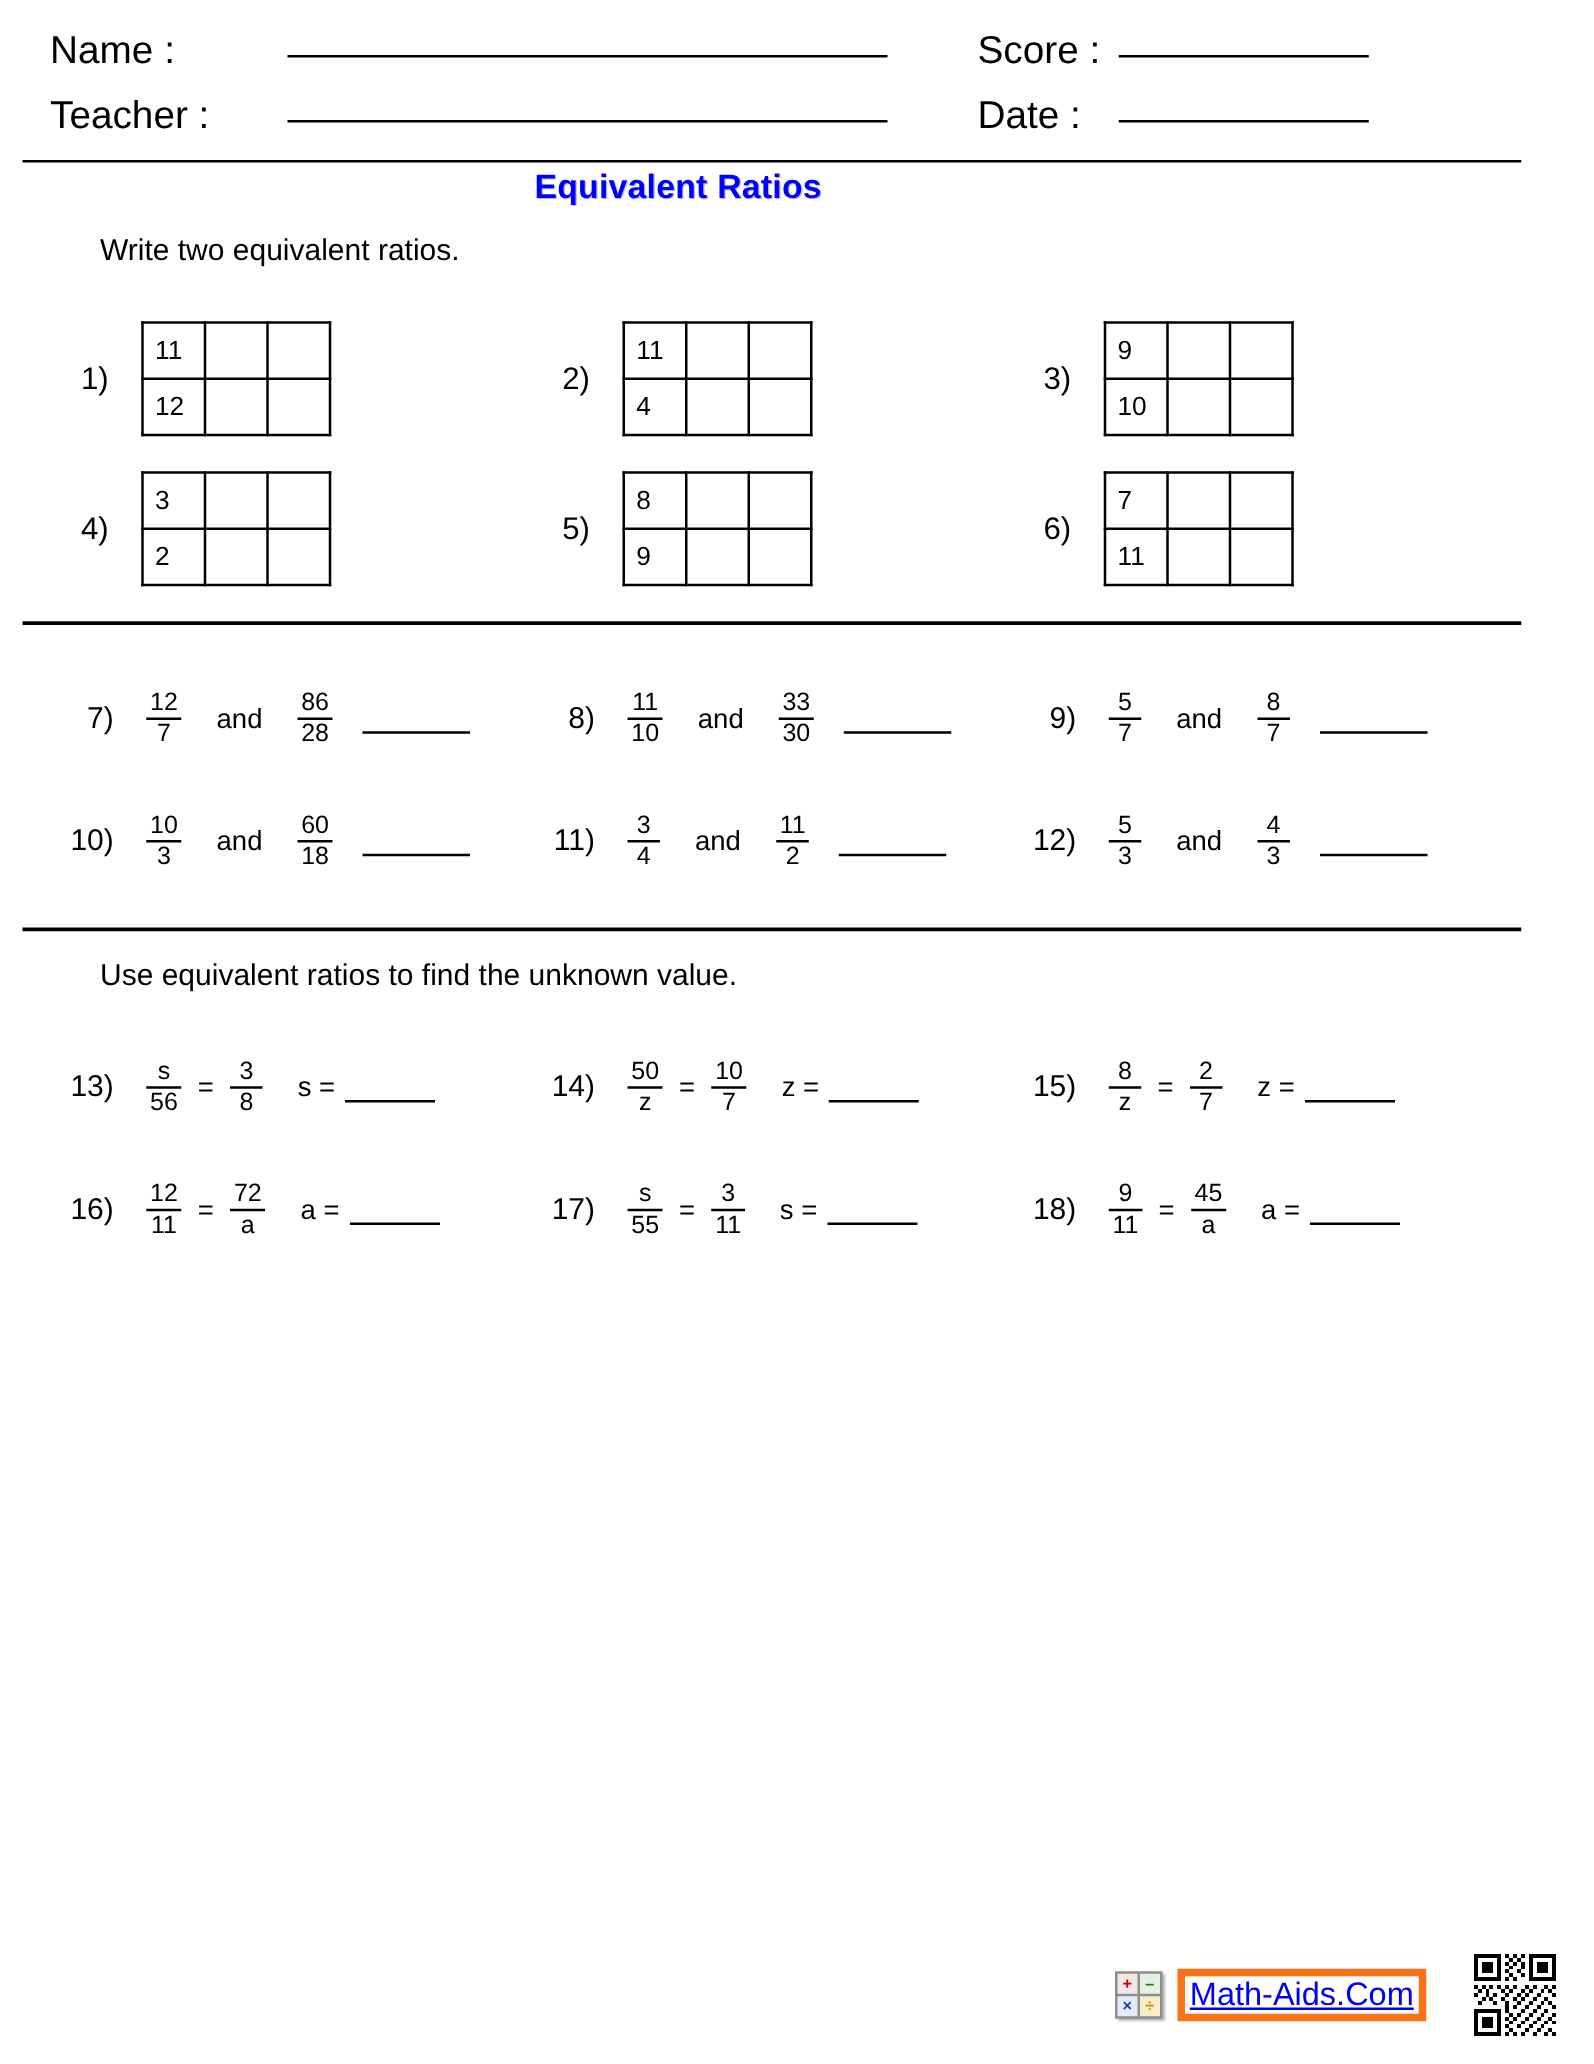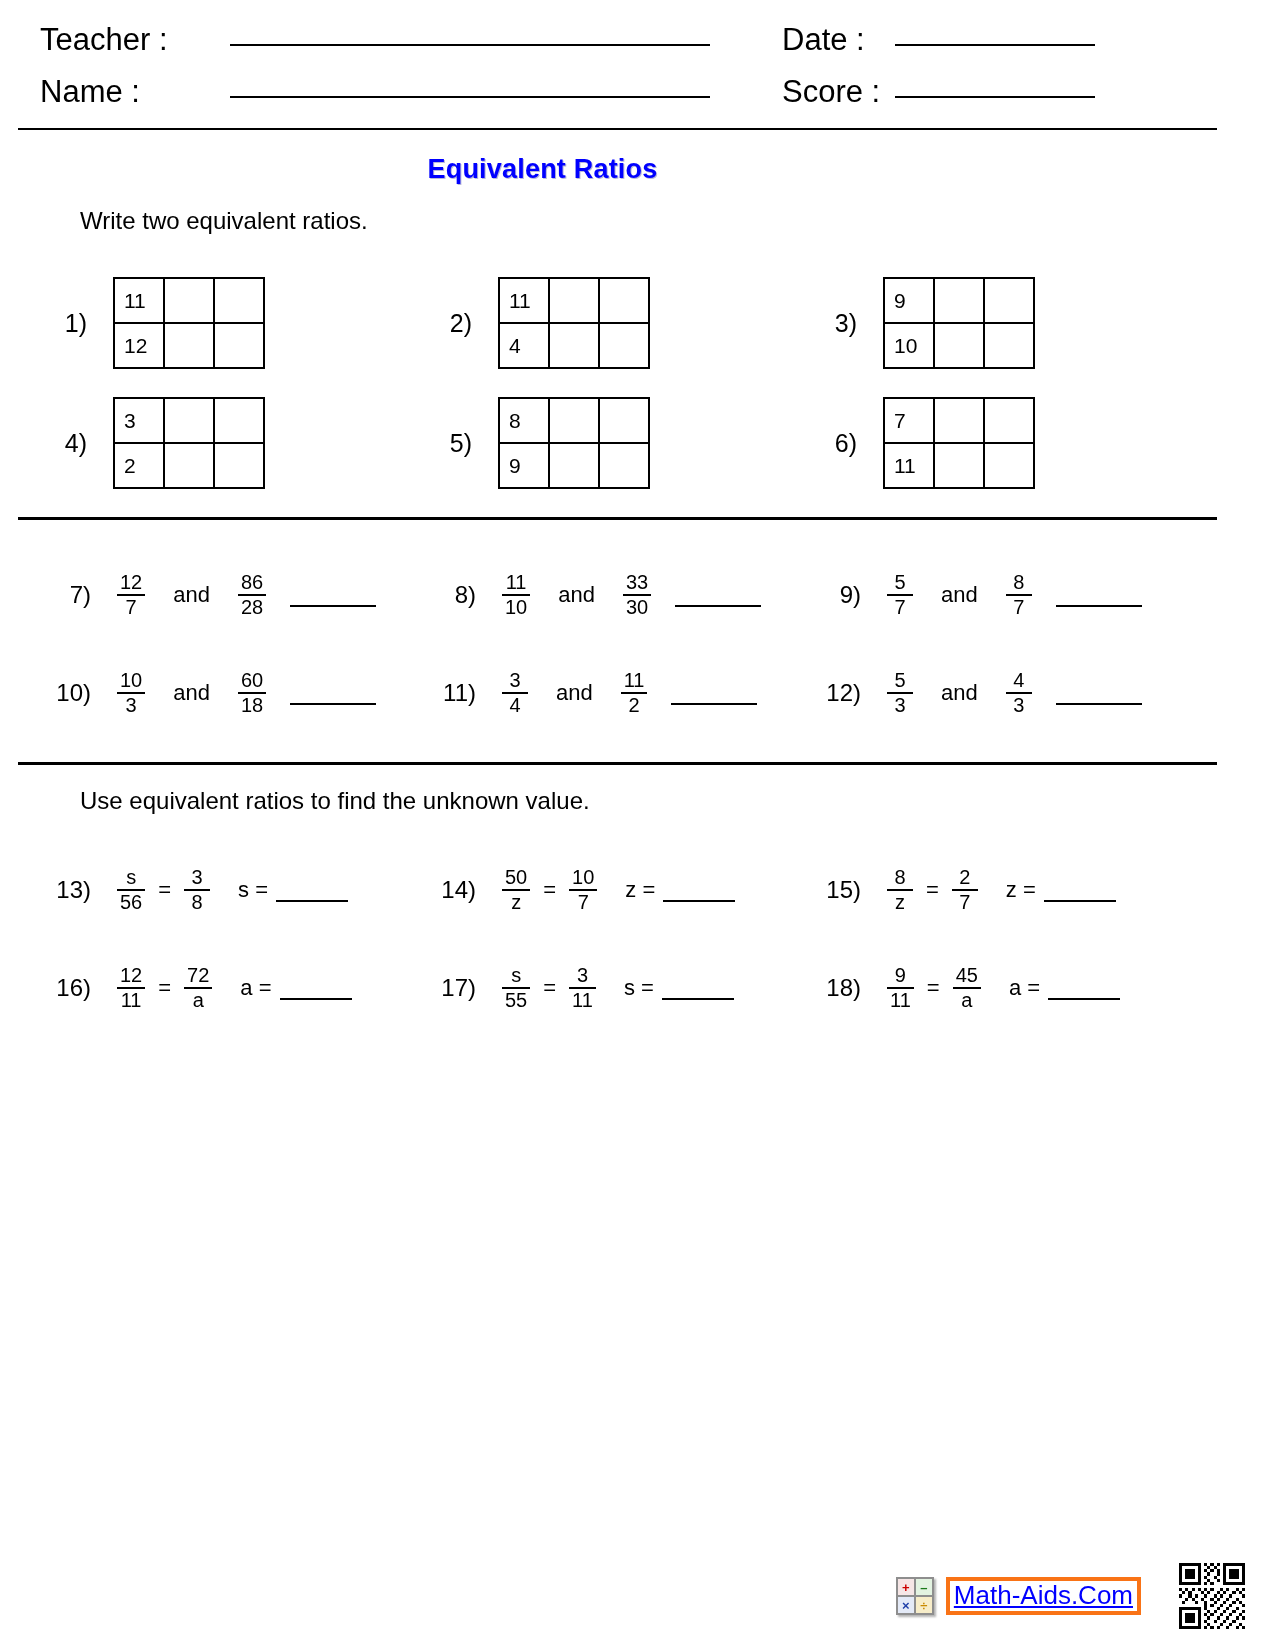--- a/index.html
+++ b/index.html
@@ -58,21 +58,21 @@
     border-top: 2px solid #000;
     margin: 18px 0 0 0;
     width: 1199px;
   }
 
   .title {
     text-align: center;
     color: #0000ff;
     font-size: 27px;
     font-weight: bold;
-    margin: 24px 0 0 0;
+    margin: 4px 0 0 0;
     text-shadow: 1px 1px 0 #b9b9d8;
     letter-spacing: 0.2px;
     padding-right: 190px;
   }
 
   .instruction {
     font-size: 24px;
     margin: 22px 0 0 62px;
   }
 
@@ -219,46 +219,46 @@
     line-height: 1;
   }
   .ci-plus  { background: #f6e6e6; color: #cc0000; }
   .ci-minus { background: #e3f3e1; color: #1a7a1a; }
   .ci-times { background: #e4eaf7; color: #1f3fa8; }
   .ci-div   { background: #f7edc9; color: #c98a00; }
   .brand-link {
     font-size: 26px;
     color: #0000ff;
     text-decoration: underline;
-    border: 4px solid #f97316;
+    border: 6px solid #f97316;
     padding: 0 4px;
     margin-left: 12px;
     line-height: 1.15;
   }
   .qr {
     width: 66px;
     height: 66px;
   }
 </style>
 </head>
 <body>
 
 <div class="page">
 
   <div class="header">
+    <div class="hdr-row">
+      <div class="hdr-label name-label">Name :</div>
+      <div class="hdr-rule rule-long"></div>
+      <div class="score-label">Score :</div>
+      <div class="hdr-rule rule-short"></div>
+    </div>
     <div class="hdr-row">
       <div class="hdr-label teacher-label">Teacher :</div>
       <div class="hdr-rule rule-long"></div>
       <div class="date-label">Date :</div>
-      <div class="hdr-rule rule-short"></div>
-    </div>
-    <div class="hdr-row">
-      <div class="hdr-label name-label">Name :</div>
-      <div class="hdr-rule rule-long"></div>
-      <div class="score-label">Score :</div>
       <div class="hdr-rule rule-short"></div>
     </div>
   </div>
 
   <div class="sep-rule"></div>
 
   <div class="title">Equivalent Ratios</div>
 
   <div class="instruction">Write two equivalent ratios.</div>
 

